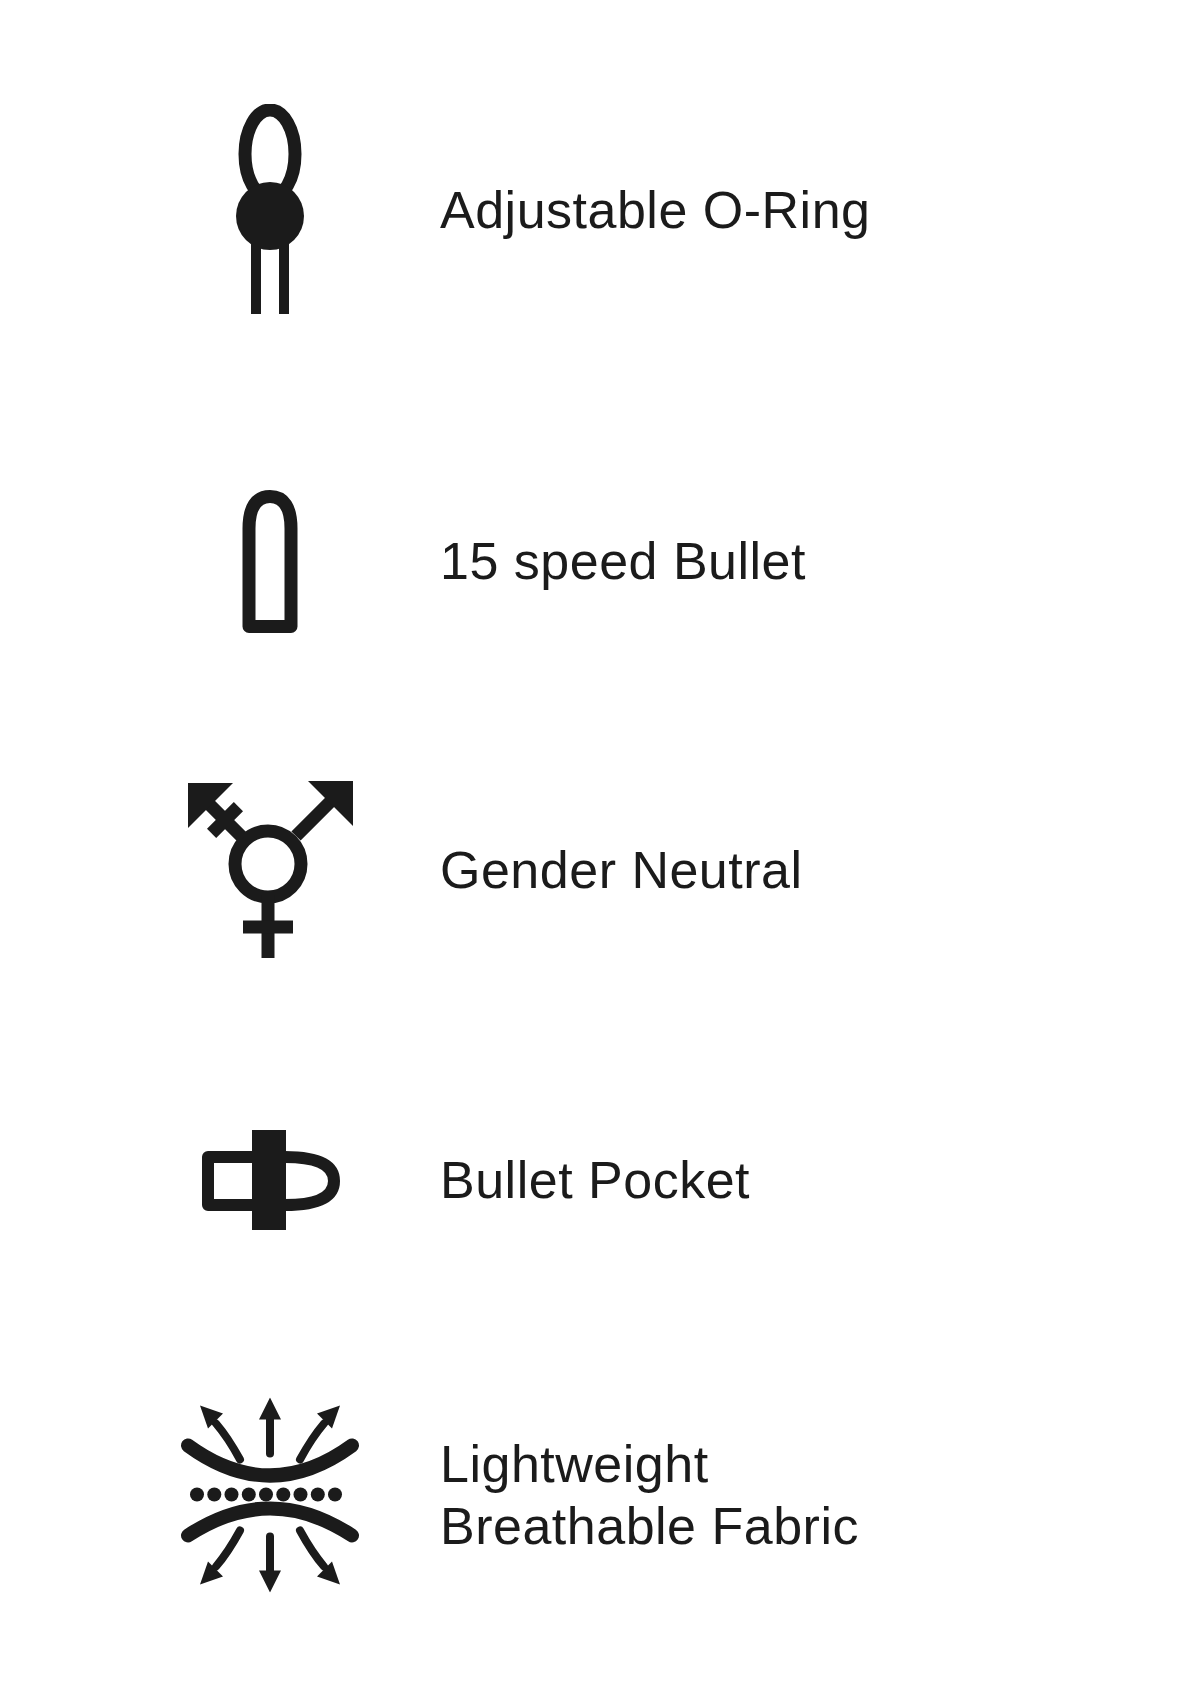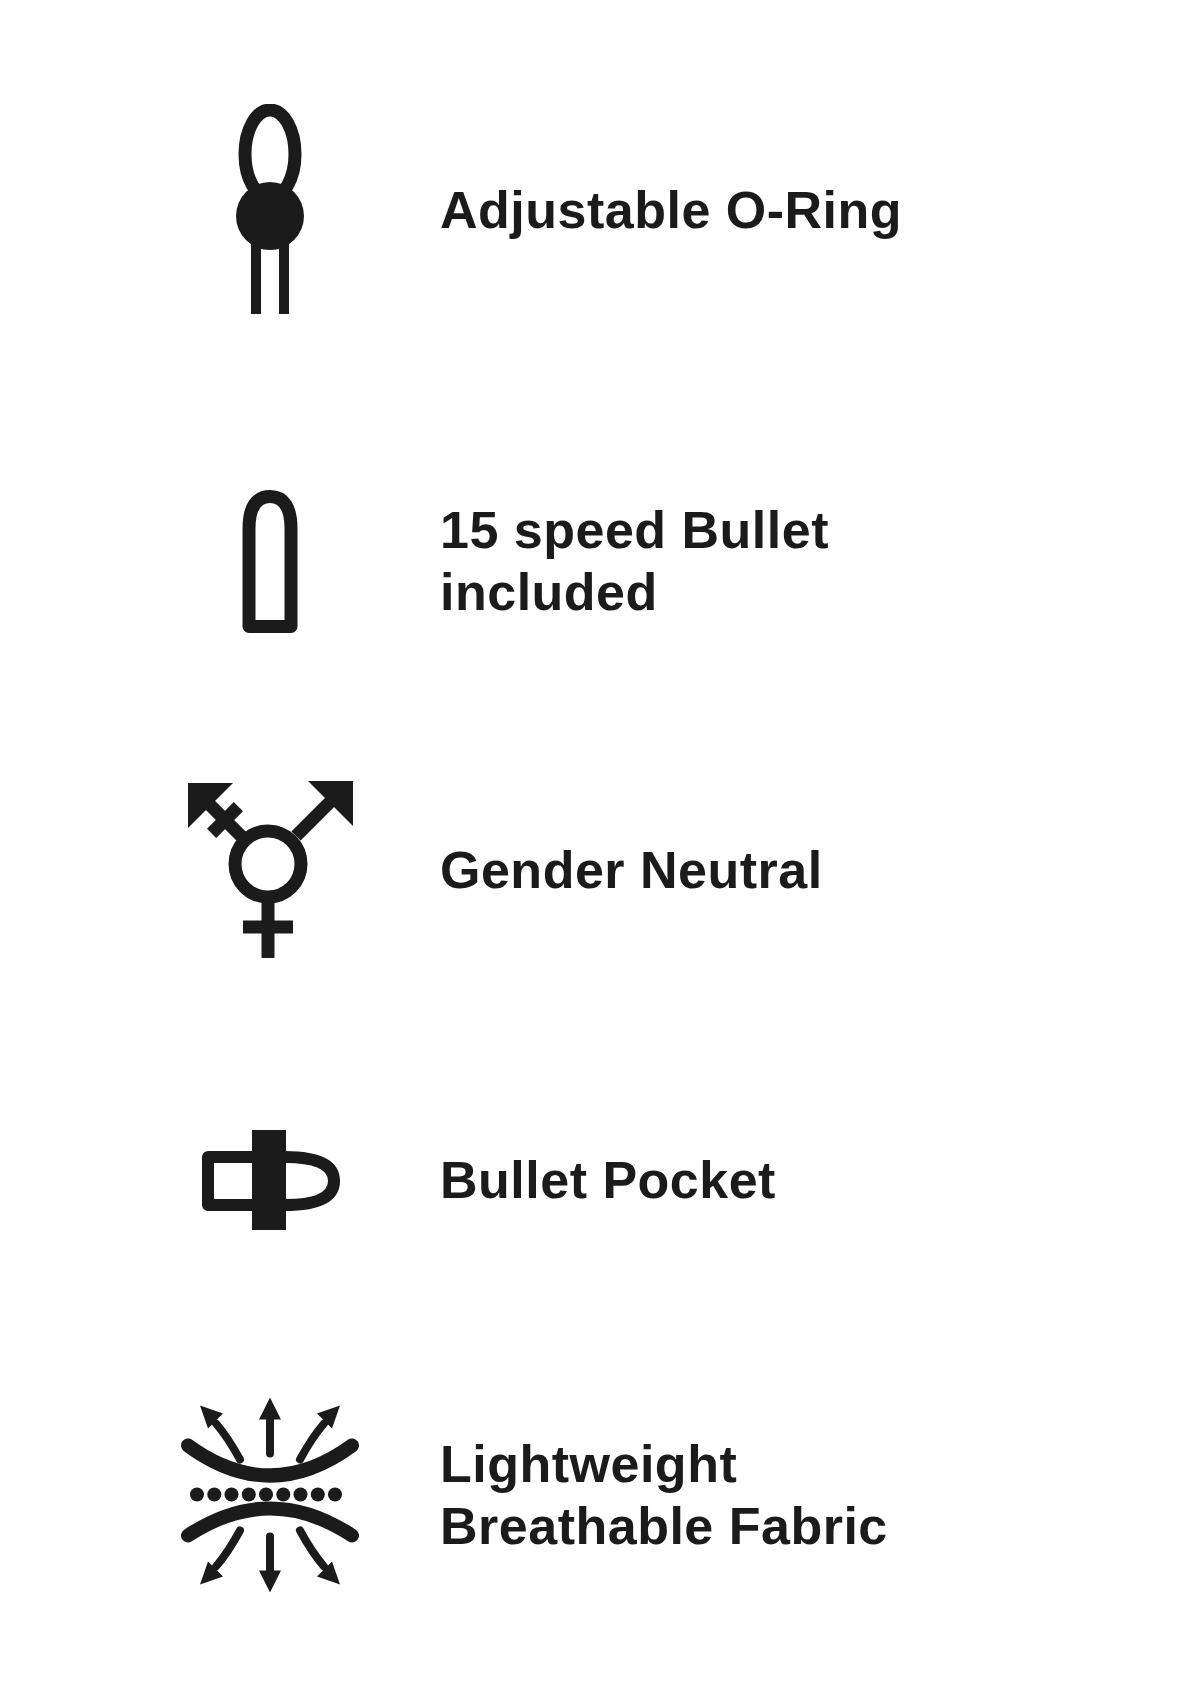--- a/index.html
+++ b/index.html
@@ -13,21 +13,21 @@
   }
   .feature-row{position:absolute;left:0;width:100%;}
   .icon-box{
     position:absolute;left:160px;top:50%;
     width:220px;transform:translateY(-50%);
     display:flex;justify-content:center;align-items:center;
   }
   .label{
     position:absolute;left:440px;top:50%;
     transform:translateY(-50%);
-    font-size:52px;font-weight:700;
+    font-size:52px;font-weight:400;
     letter-spacing:0.5px;line-height:62px;
     white-space:nowrap;color:#1b1b1b;
   }
   .label span{display:block;}
   svg{display:block;}
   .row-1{top:95px;height:230px;}
   .row-2{top:478px;height:165px;}
   .row-3{top:770px;height:200px;padding-left:16px;}
   .row-4{top:1128px;height:104px;}
   .row-5{top:1395px;height:200px;}
@@ -52,21 +52,20 @@
   </div>
 
   <div class="feature-row row-2">
     <div class="icon-box">
       <svg width="58" height="145" viewBox="0 0 58 145">
         <path d="M8,138 L8,40 Q8,8 29,8 Q50,8 50,40 L50,138 Z" fill="none" stroke="#1b1b1b" stroke-width="13" stroke-linejoin="round"></path>
       </svg>
     </div>
     <div class="label">
       <span>15 speed Bullet</span>
-      <span>included</span>
     </div>
   </div>
 
   <div class="feature-row row-3">
     <div class="icon-box">
       <svg width="170" height="188" viewBox="0 0 170 188">
         <circle cx="83" cy="88" r="33" fill="none" stroke="#1b1b1b" stroke-width="13"></circle>
 
         <line x1="111" y1="60" x2="157" y2="14" stroke="#1b1b1b" stroke-width="13"></line>
         <polygon points="123,5 168,5 168,50" fill="#1b1b1b"></polygon>

